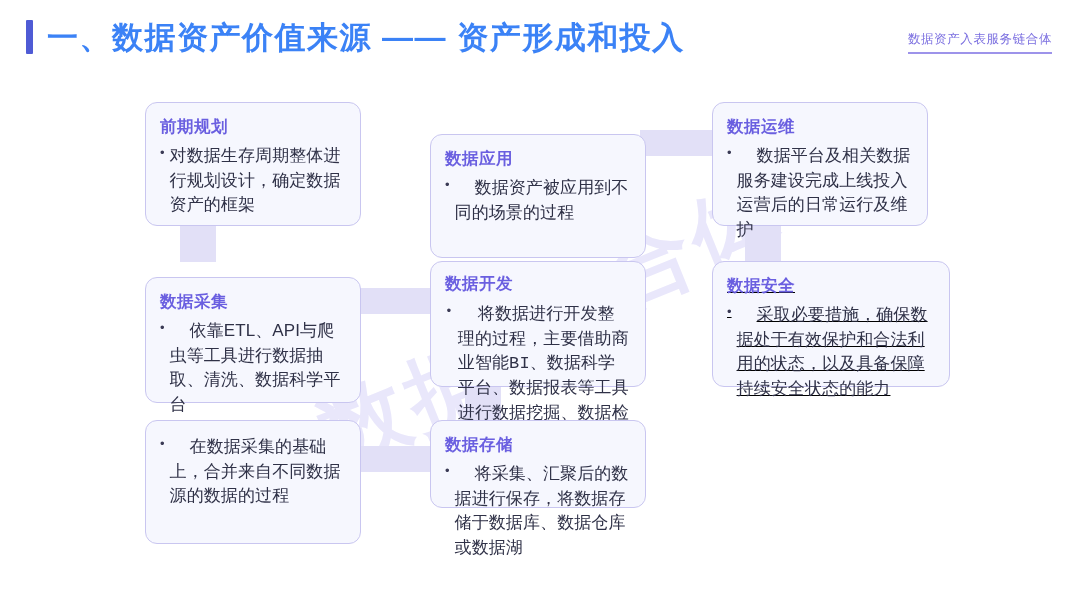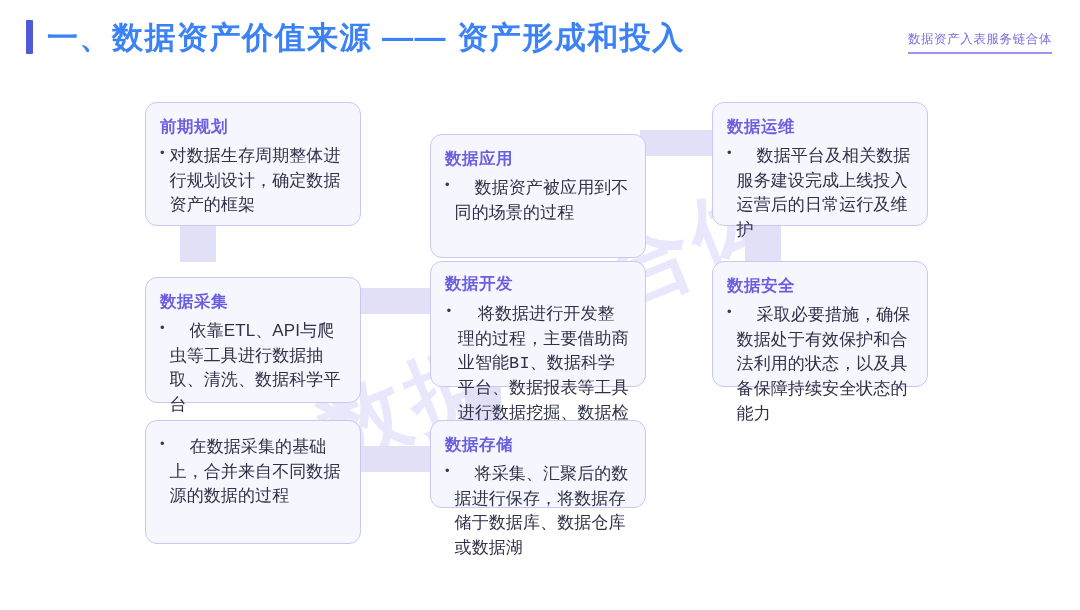--- a/index.html
+++ b/index.html
@@ -196,21 +196,21 @@
   </div>
 
   <div class="card indent" style="left:430px; top:173px; width:216px; height:126px;font-family:Liberation Mono, monospace;">
     <div class="card-title">数据开发</div>
     <div class="card-body">
       <span class="bullet">•</span>
       <span class="card-text">将数据进行开发整理的过程，主要借助商业智能BI、数据科学平台、数据报表等工具进行数据挖掘、数据检索、商业智能分析等</span>
     </div>
   </div>
 
-  <div class="card indent" style="left:712px; top:173px; width:216px; height:126px;">
+  <div class="card indent" style="left:712px; top:173px; width:238px; height:126px;text-decoration:underline;">
     <div class="card-title">数据安全</div>
     <div class="card-body">
       <span class="bullet">•</span>
       <span class="card-text">采取必要措施，确保数据处于有效保护和合法利用的状态，以及具备保障持续安全状态的能力</span>
     </div>
   </div>
 
   <div class="card indent" style="left:145px; top:332px; width:216px; height:124px;">
     <div class="card-body">
       <span class="bullet">•</span>

